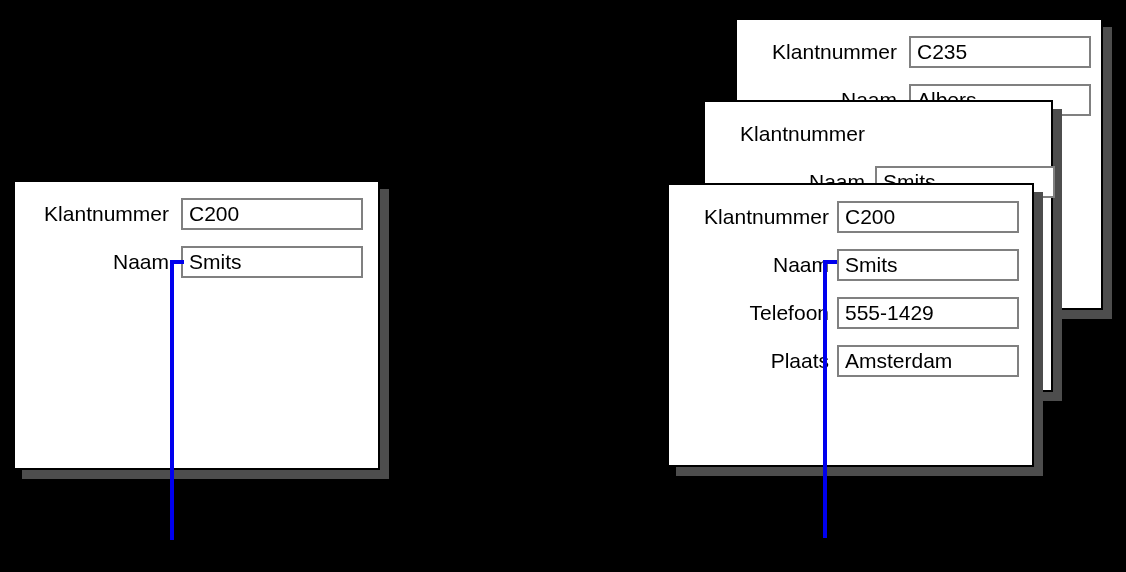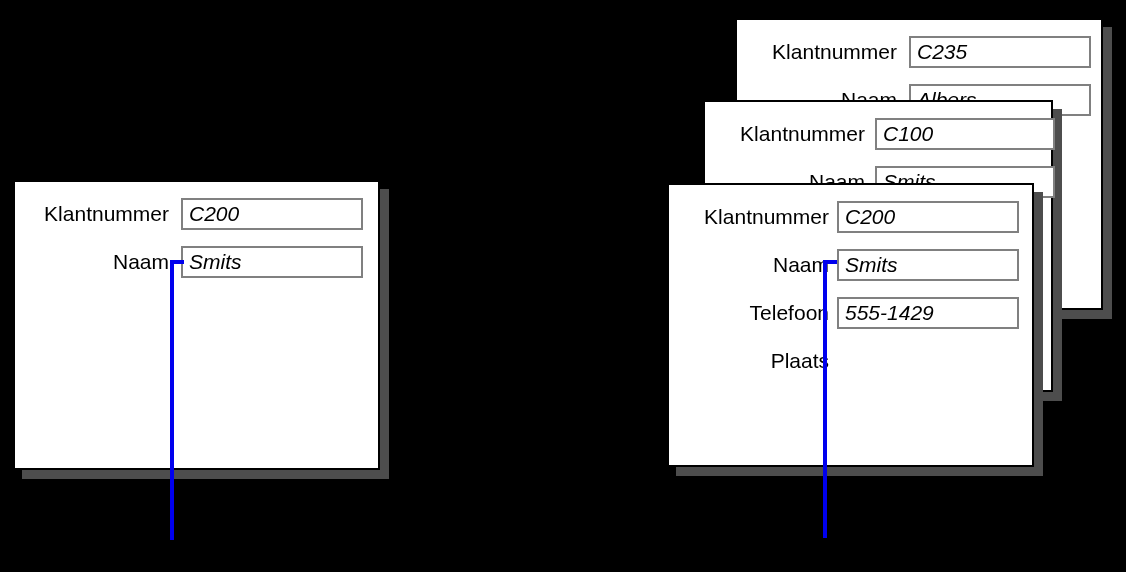--- a/index.html
+++ b/index.html
@@ -46,21 +46,20 @@
     box-sizing: border-box;
     border: 2px solid #808080;
     background: #ffffff;
     height: 32px;
     line-height: 28px;
     font-size: 21px;
     color: #000000;
     padding-left: 6px;
     white-space: nowrap;
     overflow: hidden;
-    font-style: italic;
   }
 
   
   .connector {
     position: absolute;
     pointer-events: none;
   }
   .connector-stub {
     position: absolute;
     background: #0000ee;
@@ -84,21 +83,20 @@
     </div>
     <div class="field-row" style="top:64px;">
       <span class="field-label" style="left:0px; width:160px;">Naam</span>
       <span class="field-box" style="left:172px; width:182px;">Albers</span>
     </div>
   </div>
 
   <div class="card" style="left:703px; top:100px; width:350px; height:292px;">
     <div class="field-row" style="top:16px;">
       <span class="field-label" style="left:0px; width:160px;">Klantnummer</span>
-      <span class="field-box" style="left:170px; width:180px;">C100</span>
     </div>
     <div class="field-row" style="top:64px;">
       <span class="field-label" style="left:0px; width:160px;">Naam</span>
       <span class="field-box" style="left:170px; width:180px;">Smits</span>
     </div>
   </div>
 
   <div class="card" style="left:667px; top:183px; width:367px; height:284px;">
     <div class="field-row" style="top:16px;">
       <span class="field-label" style="left:0px; width:160px;">Klantnummer</span>
@@ -107,20 +105,21 @@
     <div class="field-row" style="top:64px;">
       <span class="field-label" style="left:0px; width:160px;">Naam</span>
       <span class="field-box" style="left:168px; width:182px;">Smits</span>
     </div>
     <div class="field-row" style="top:112px;">
       <span class="field-label" style="left:0px; width:160px;">Telefoon</span>
       <span class="field-box" style="left:168px; width:182px;">555-1429</span>
     </div>
     <div class="field-row" style="top:160px;">
       <span class="field-label" style="left:0px; width:160px;">Plaats</span>
+      <span class="field-box" style="left:168px; width:182px;">Amsterdam</span>
     </div>
   </div>
 
   <div class="card" style="left:13px; top:180px; width:367px; height:290px;">
     <div class="field-row" style="top:16px;">
       <span class="field-label" style="left:0px; width:154px;">Klantnummer</span>
       <span class="field-box" style="left:166px; width:182px;">C200</span>
     </div>
     <div class="field-row" style="top:64px;">
       <span class="field-label" style="left:0px; width:154px;">Naam</span>

